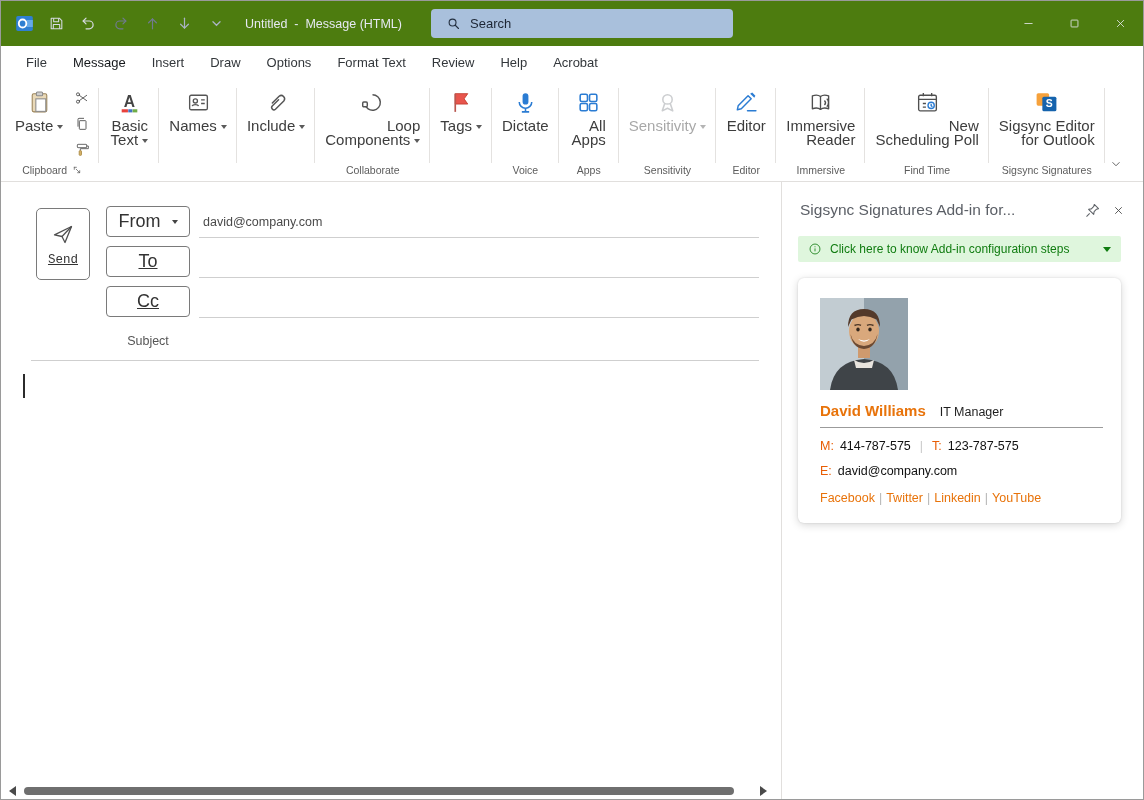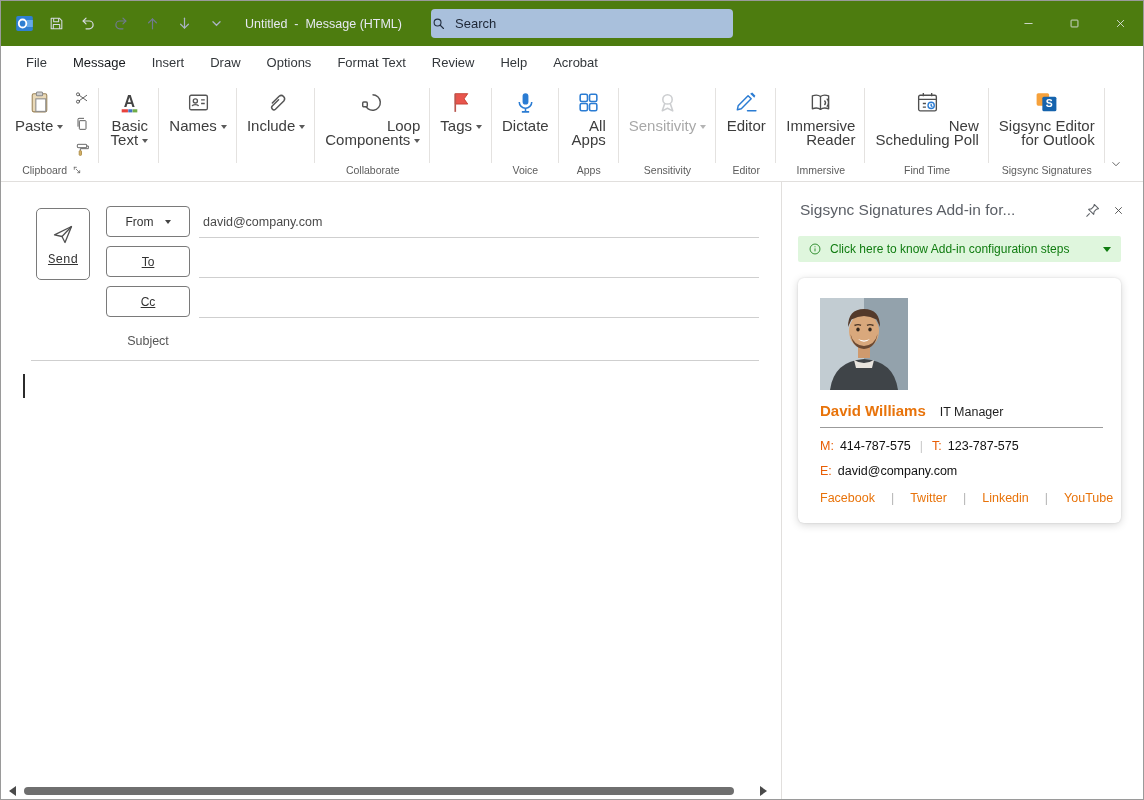--- a/index.html
+++ b/index.html
@@ -10,21 +10,21 @@
 
   
   .titlebar{position:absolute;top:0;left:0;width:100%;height:45px;background:#4d7c0f;
             display:flex;align-items:center;}
   .tb-left{display:flex;align-items:center;gap:2px;padding-left:8px;}
   .tbicon{width:30px;height:30px;display:flex;align-items:center;justify-content:center;border-radius:4px;}
   .tbicon svg{width:17px;height:17px;}
   .tbicon.logo svg{width:21px;height:21px;}
   .tb-title{font-size:12.5px;color:#e6e9f2;margin-left:12px;white-space:pre;}
   .tb-search{position:absolute;left:430px;top:8px;width:302px;height:29px;background:#a9c0dc;
-             border-radius:4px;display:flex;align-items:center;gap:9px;padding-left:0;
+             border-radius:4px;display:flex;align-items:center;gap:9px;padding-left:15px;
              box-sizing:border-box;color:#1d2635;font-size:13px;cursor:text;}
   .tb-search svg{width:15px;height:15px;}
   .tb-right{position:absolute;right:0;top:0;height:45px;display:flex;}
   .wbtn{width:46px;height:45px;display:flex;align-items:center;justify-content:center;}
   .wbtn svg{width:15px;height:15px;}
 
   
   .menubar{position:absolute;top:45px;left:0;width:100%;height:34px;background:#fff;
            display:flex;align-items:center;padding-left:12px;box-sizing:border-box;}
   .tab{padding:15px 13px;height:34px;line-height:34px;font-size:13px;color:#33373b;position:relative;cursor:default;}
@@ -58,21 +58,21 @@
   .ribbon-collapse svg{width:14px;height:14px;}
 
   
   .compose{position:absolute;top:181px;left:0;width:780px;height:619px;background:#fff;}
   .send-btn{position:absolute;left:35px;top:26px;width:52px;height:70px;border:1px solid #7a7a7a;
             border-radius:5px;display:flex;flex-direction:column;align-items:center;justify-content:center;
             gap:7px;background:#fff;cursor:pointer;font-family:Liberation Mono, monospace;}
   .send-btn svg{width:24px;height:24px;}
   .send-label{font-size:12.5px;color:#333;text-decoration:underline;}
   .field-btn{position:absolute;left:105px;width:84px;height:31px;border:1px solid #7a7a7a;border-radius:4px;
-             display:flex;align-items:center;justify-content:center;font-size:12px;color:#333;gap:7px;
+             display:flex;align-items:center;justify-content:center;font-size:18px;color:#333;gap:7px;
              background:#fff;cursor:pointer;box-sizing:border-box;}
   .from-btn{top:24px;}
   .to-btn{top:64px;}
   .cc-btn{top:104px;}
   .to-btn span,.cc-btn span{text-decoration:underline;}
   .fline{position:absolute;left:198px;width:560px;height:0;border-bottom:1px solid #cfcfcf;}
   .from-line{top:55px;}
   .to-line{top:95px;}
   .cc-line{top:135px;}
   .subject-line{top:178px;left:30px;width:728px;}
@@ -106,21 +106,21 @@
         box-shadow:0 0 2px rgba(0,0,0,.12),0 2px 8px rgba(0,0,0,.16);
         padding:20px 18px 18px 22px;}
   .photo{width:88px;height:92px;display:block;}
   .name-row{display:flex;align-items:baseline;gap:14px;margin-top:12px;padding-bottom:8px;border-bottom:1px solid #9b9b9b;}
   .sig-name{font-size:15px;font-weight:bold;color:#e8730a;}
   .sig-role{font-size:12.5px;color:#1f1f1f;}
   .contact{margin-top:11px;font-size:12.5px;color:#1f1f1f;display:flex;align-items:center;}
   .clabel{color:#e85d04;margin-right:6px;}
   .cval{color:#111;}
   .csep{color:#c9c9c9;padding:0 9px;}
-  .social{margin-top:13px;font-size:12.5px;display:flex;align-items:center;gap:16px;}
+  .social{margin-top:13px;font-size:12.5px;display:flex;align-items:center;gap:4px;}
   .slink{color:#e8730a;cursor:pointer;}
   .ssep{color:#b5b5b5;}
 </style>
 </head>
 <body>
 
 <div class="app">
 
   <div class="titlebar">
     <div class="tb-left">

